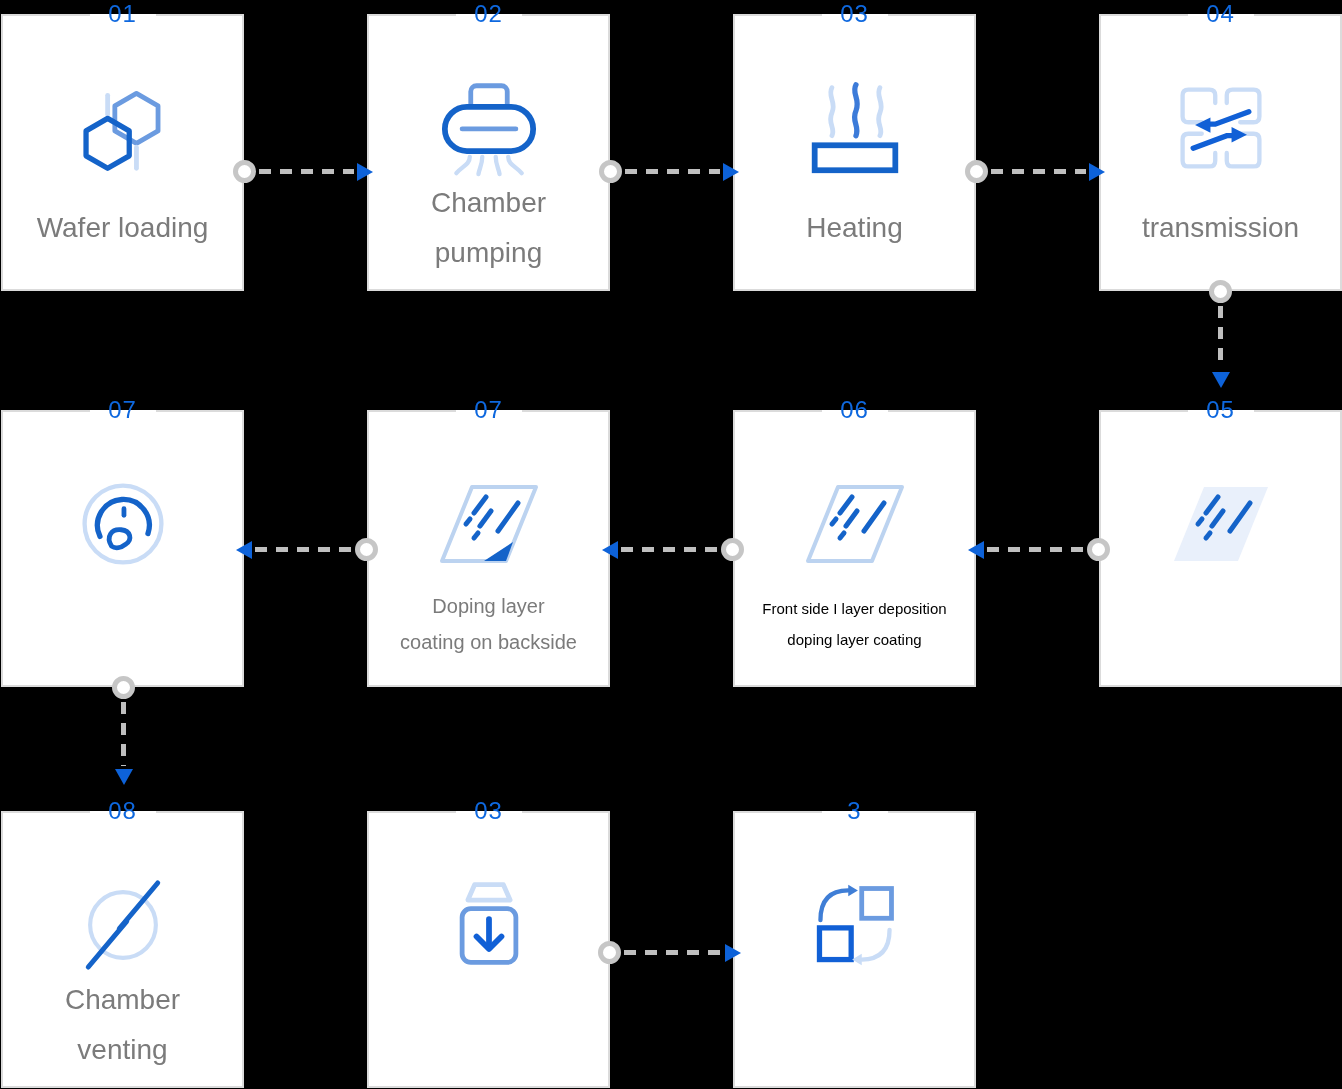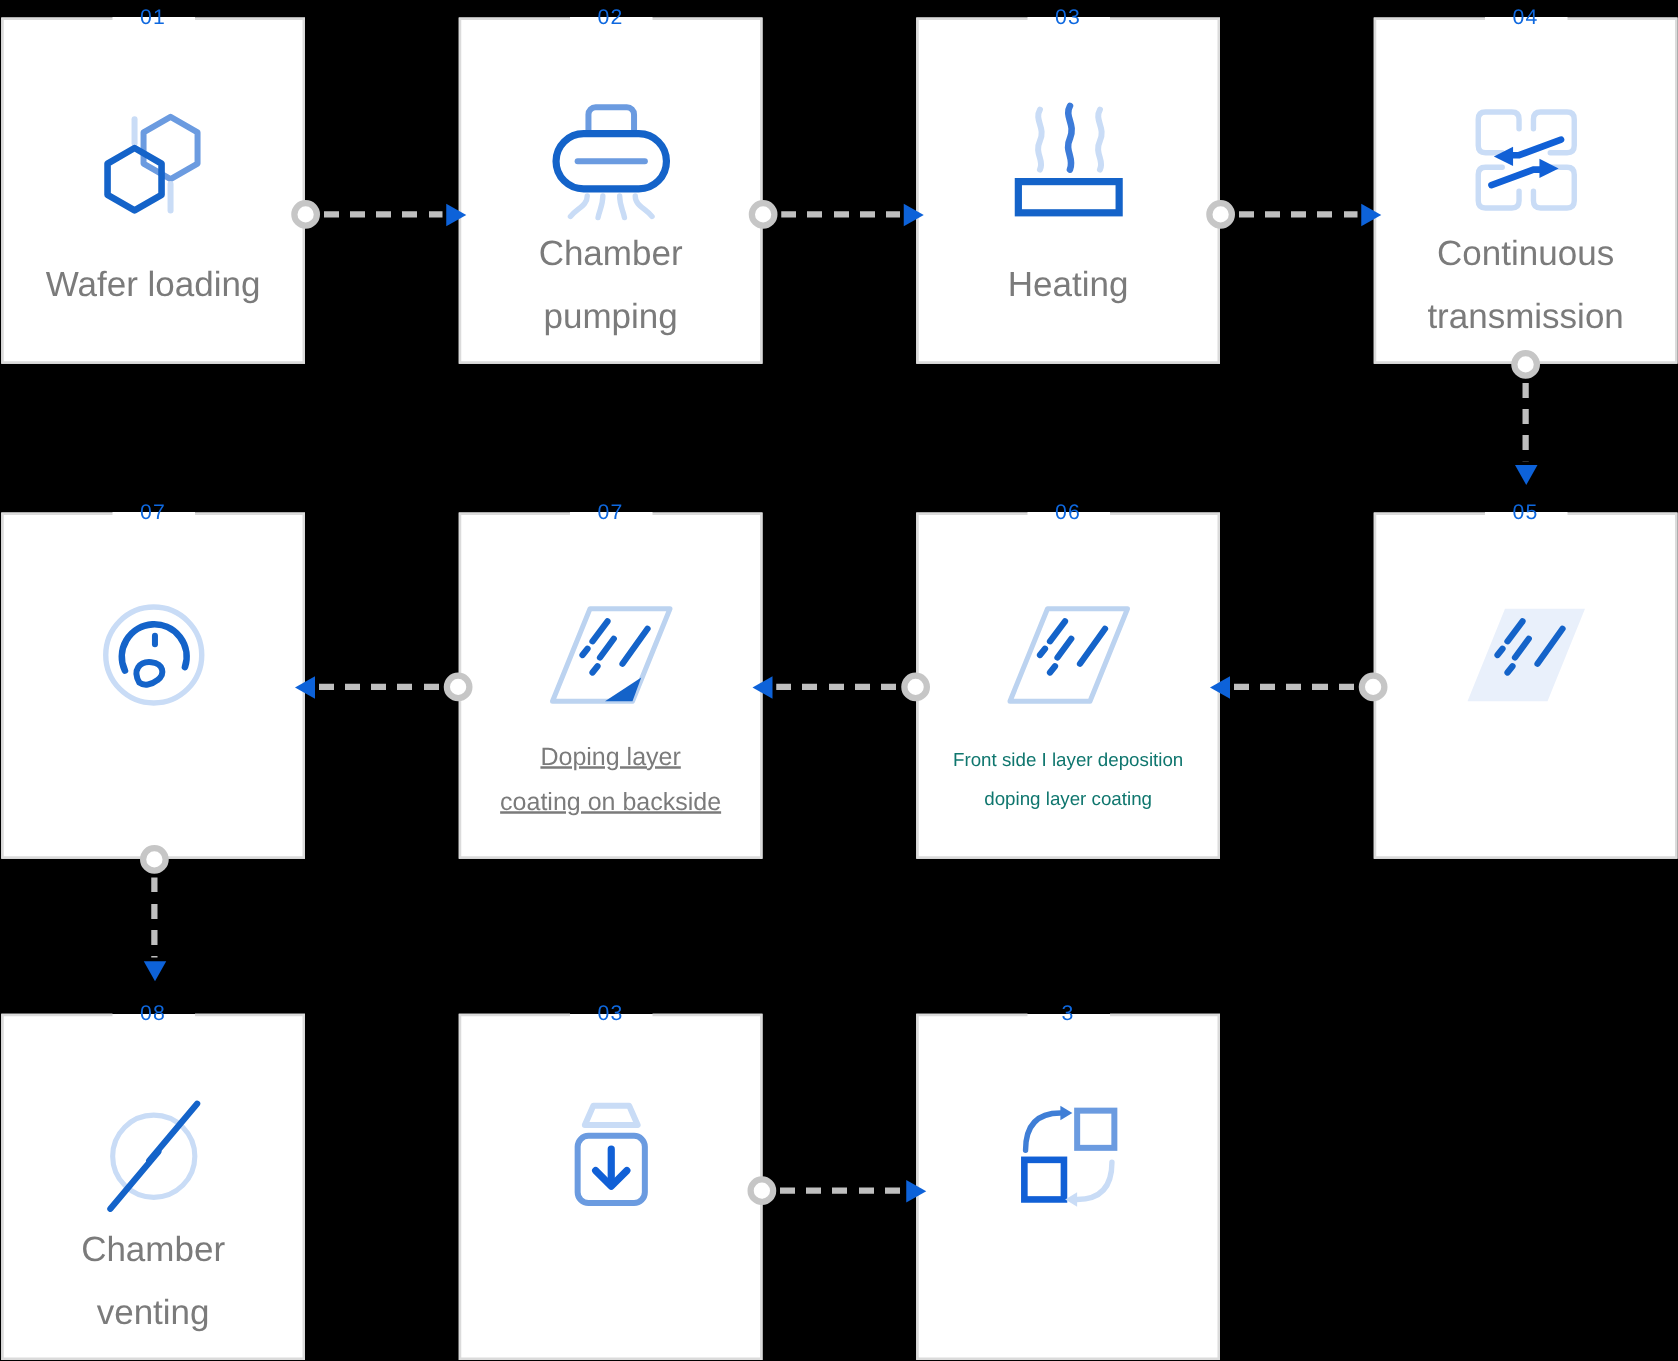--- a/index.html
+++ b/index.html
@@ -19,40 +19,40 @@
     box-sizing:border-box;
   }
   .num{
     position:absolute;
     top:-16px;left:50%;
     transform:translateX(-50%);
     width:66px;height:28px;
     background:linear-gradient(to bottom,#000 0 14px,#fff 14px 28px);
     display:flex;align-items:center;justify-content:center;
     color:#0E68DF;
-    font-size:17px;
+    font-size:24px;
     letter-spacing:1px;
     text-align:right;
   }
   .icon-slot{
     position:absolute;
     top:46px;left:0;right:0;height:132px;
     display:flex;align-items:center;justify-content:center;
   }
   .label-slot{
     position:absolute;
     top:156px;left:4px;right:4px;height:112px;
     display:flex;flex-direction:column;
     align-items:center;justify-content:center;
     text-align:center;
     color:#7B7B7B;
   }
   .label-slot.lg{font-size:28px;line-height:50px;}
-  .label-slot.md{font-size:20px;line-height:36px;text-decoration:underline;}
-  .label-slot.sm{font-size:15px;line-height:31px;color:#0f766e;}
+  .label-slot.md{font-size:20px;line-height:36px;}
+  .label-slot.sm{font-size:15px;line-height:31px;color:#000000;}
   .line:empty{display:none;}
   
   .conn{position:absolute;display:flex;align-items:center;}
   .conn.h{height:23px;}
   .conn.v{flex-direction:column;width:23px;}
   .dot{flex:0 0 auto;width:13px;height:13px;background:#fff;border:5px solid #C6C6C6;border-radius:50%;}
   .dash{flex:1 1 auto;}
   .conn.h .dash{height:5px;margin:0 3px;background:repeating-linear-gradient(90deg,#BFBFBF 0 12px,transparent 12px 21px);}
   .conn.v .dash{width:5px;margin:3px 0;background:repeating-linear-gradient(180deg,#BFBFBF 0 12px,transparent 12px 21px);}
   .tri{width:0;height:0;flex:0 0 auto;}
@@ -125,21 +125,20 @@
         <path d="M56,24 V16 Q56,10 62,10 H84 Q90,10 90,16 V38 Q90,44 84,44 H70" stroke="#C9DCF6" stroke-width="4.5" stroke-linecap="round"></path>
         <path d="M30,56 H16 Q10,56 10,62 V84 Q10,90 16,90 H38 Q44,90 44,84 V76" stroke="#C9DCF6" stroke-width="4.5" stroke-linecap="round"></path>
         <path d="M70,56 H84 Q90,56 90,62 V84 Q90,90 84,90 H62 Q56,90 56,84 V76" stroke="#C9DCF6" stroke-width="4.5" stroke-linecap="round"></path>
         <path d="M79,33 L44,46 H38" stroke="#1160D6" stroke-width="5.5" stroke-linecap="round"></path>
         <polygon points="23,47 39,39 39,55" fill="#1160D6"></polygon>
         <path d="M21,71 L56,58 H62" stroke="#1160D6" stroke-width="5.5" stroke-linecap="round"></path>
         <polygon points="77,57 61,49 61,65" fill="#1160D6"></polygon>
       </svg>
     </div>
     <div class="label-slot lg">
-      <span class="line">Continuous</span>
       <span class="line">transmission</span>
     </div>
   </div>
 
   <div class="card" style="left:1099px;top:410px">
     <div class="num">05</div>
     <div class="icon-slot">
       <svg width="110" height="86" viewBox="0 0 110 86" fill="none">
         <polygon points="38,6 102,6 72,80 8,80" fill="#E9F0FB"></polygon>
         <path d="M52,16 L40,32" stroke="#1463C9" stroke-width="5" stroke-linecap="round"></path>

